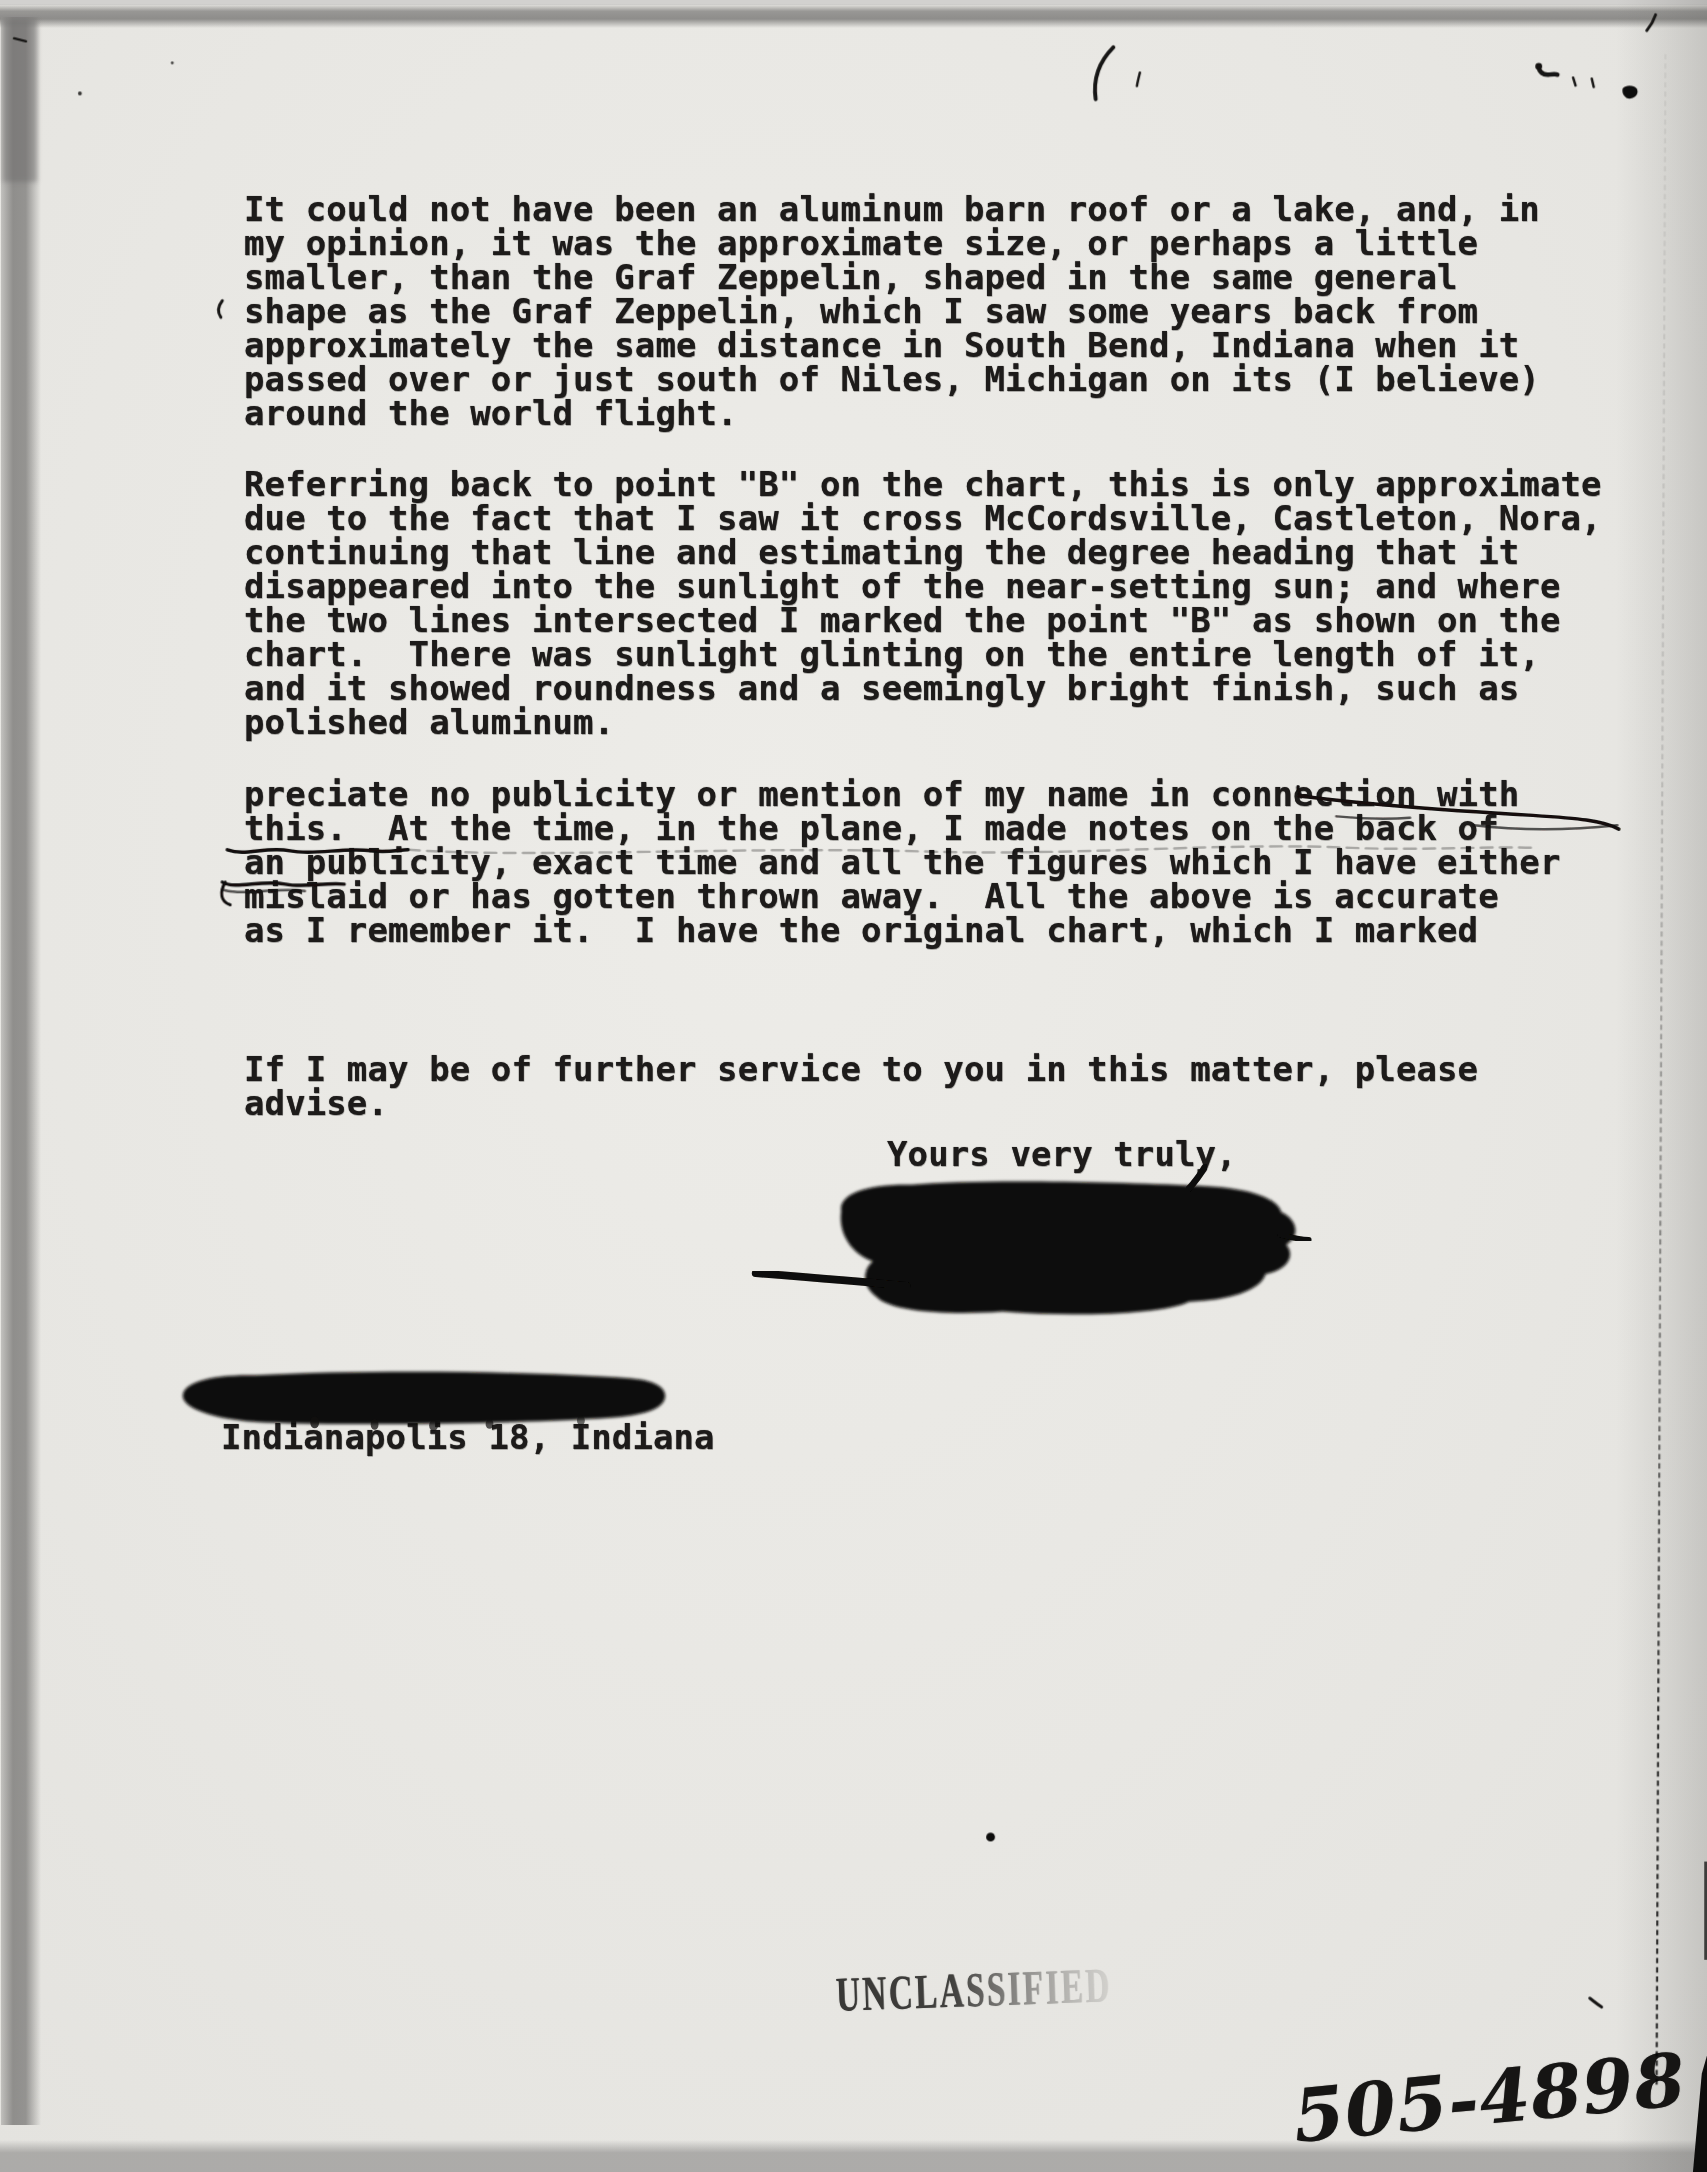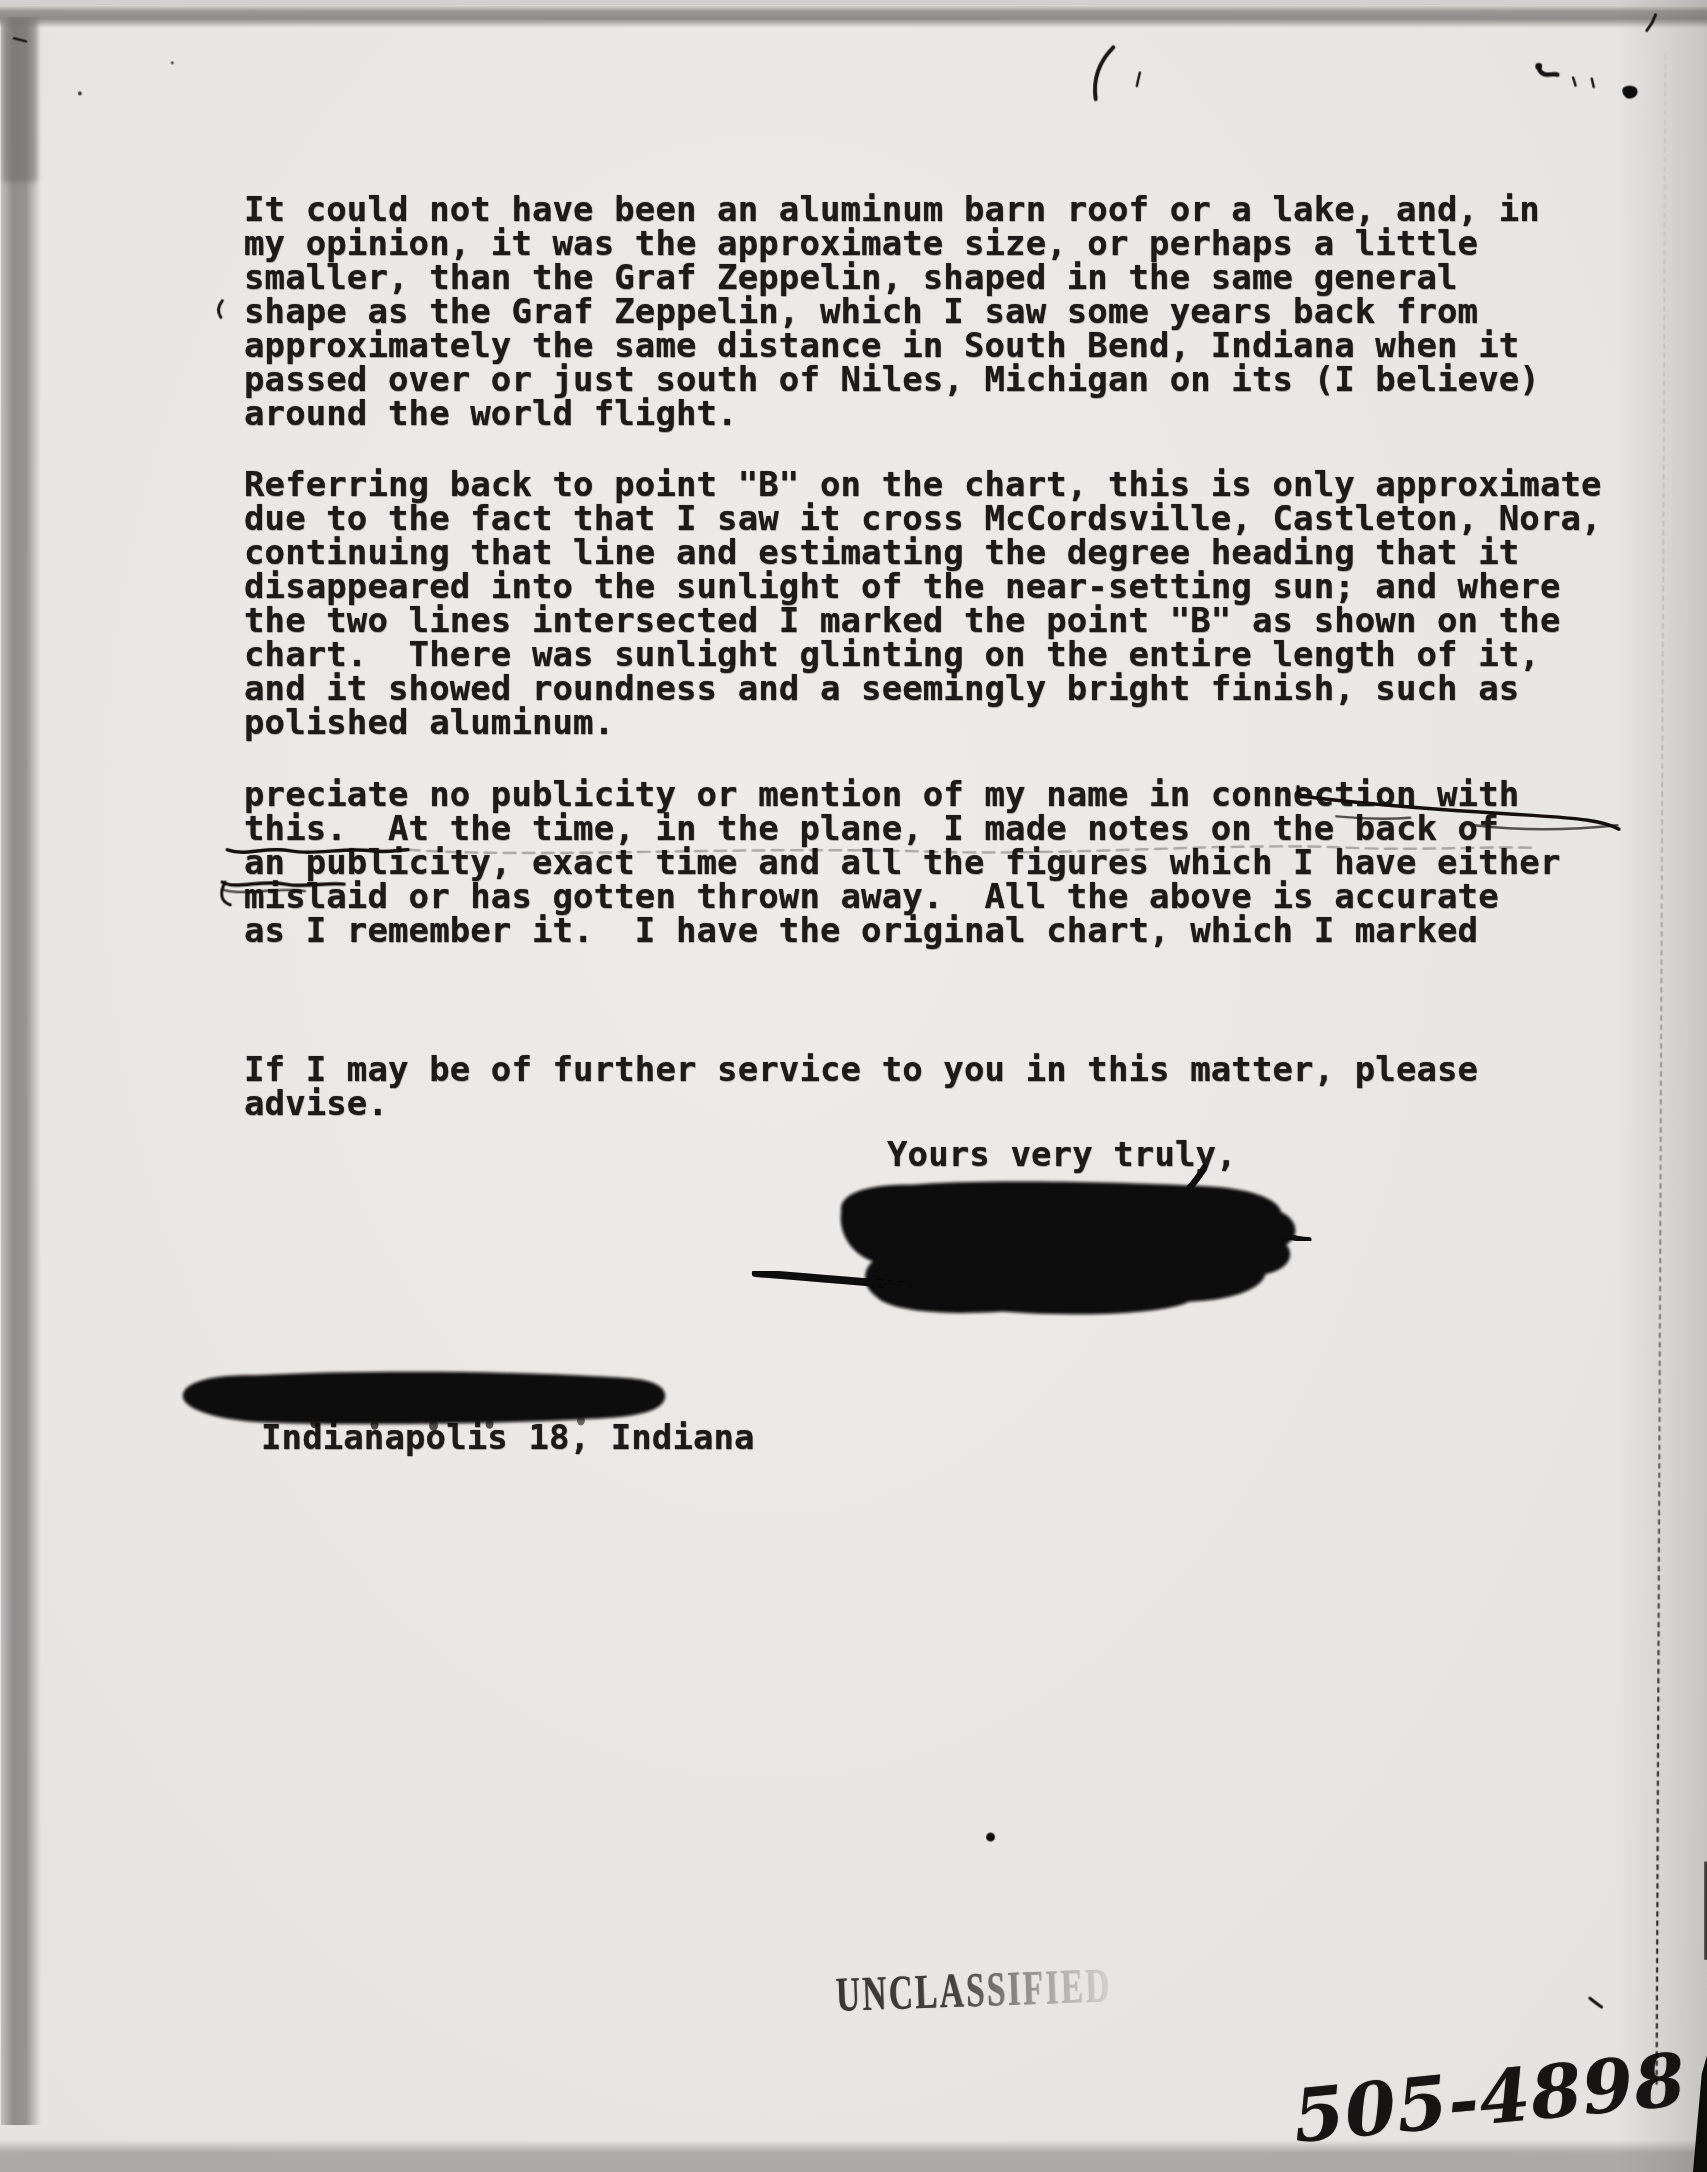--- a/index.html
+++ b/index.html
@@ -24,21 +24,21 @@
   
   .para{position:absolute;left:244px;}
   .tline{
     white-space:pre;
     font:bold 34px/34px "DejaVu Sans Mono", monospace;
     letter-spacing:0.1px;
     color:#1d1b1a;
     text-shadow:0 0 1px rgba(25,22,20,.65), 0.5px 0.5px 0.5px rgba(25,22,20,.25);
   }
   .closing{position:absolute;left:887px;top:1137px;}
-  .address{position:absolute;left:221px;top:1420px;margin-left:40px;}
+  .address{position:absolute;left:221px;top:1420px;}
   
   .stamp{
     position:absolute;left:835px;top:1970px;
     font:700 49px/49px "Liberation Serif", serif;
     letter-spacing:3.4px;color:#2e2d2b;
     transform:rotate(-2deg) scaleX(.68);transform-origin:left top;
     text-shadow:1px 0 0.5px rgba(46,45,43,.5), 0 0 1.5px rgba(46,45,43,.35);
     -webkit-mask-image:linear-gradient(90deg, rgba(0,0,0,.95) 0%, rgba(0,0,0,.9) 42%, rgba(0,0,0,.55) 63%, rgba(0,0,0,.28) 82%, rgba(0,0,0,.10) 100%);
     mask-image:linear-gradient(90deg, rgba(0,0,0,.95) 0%, rgba(0,0,0,.9) 42%, rgba(0,0,0,.55) 63%, rgba(0,0,0,.28) 82%, rgba(0,0,0,.10) 100%);
   }

